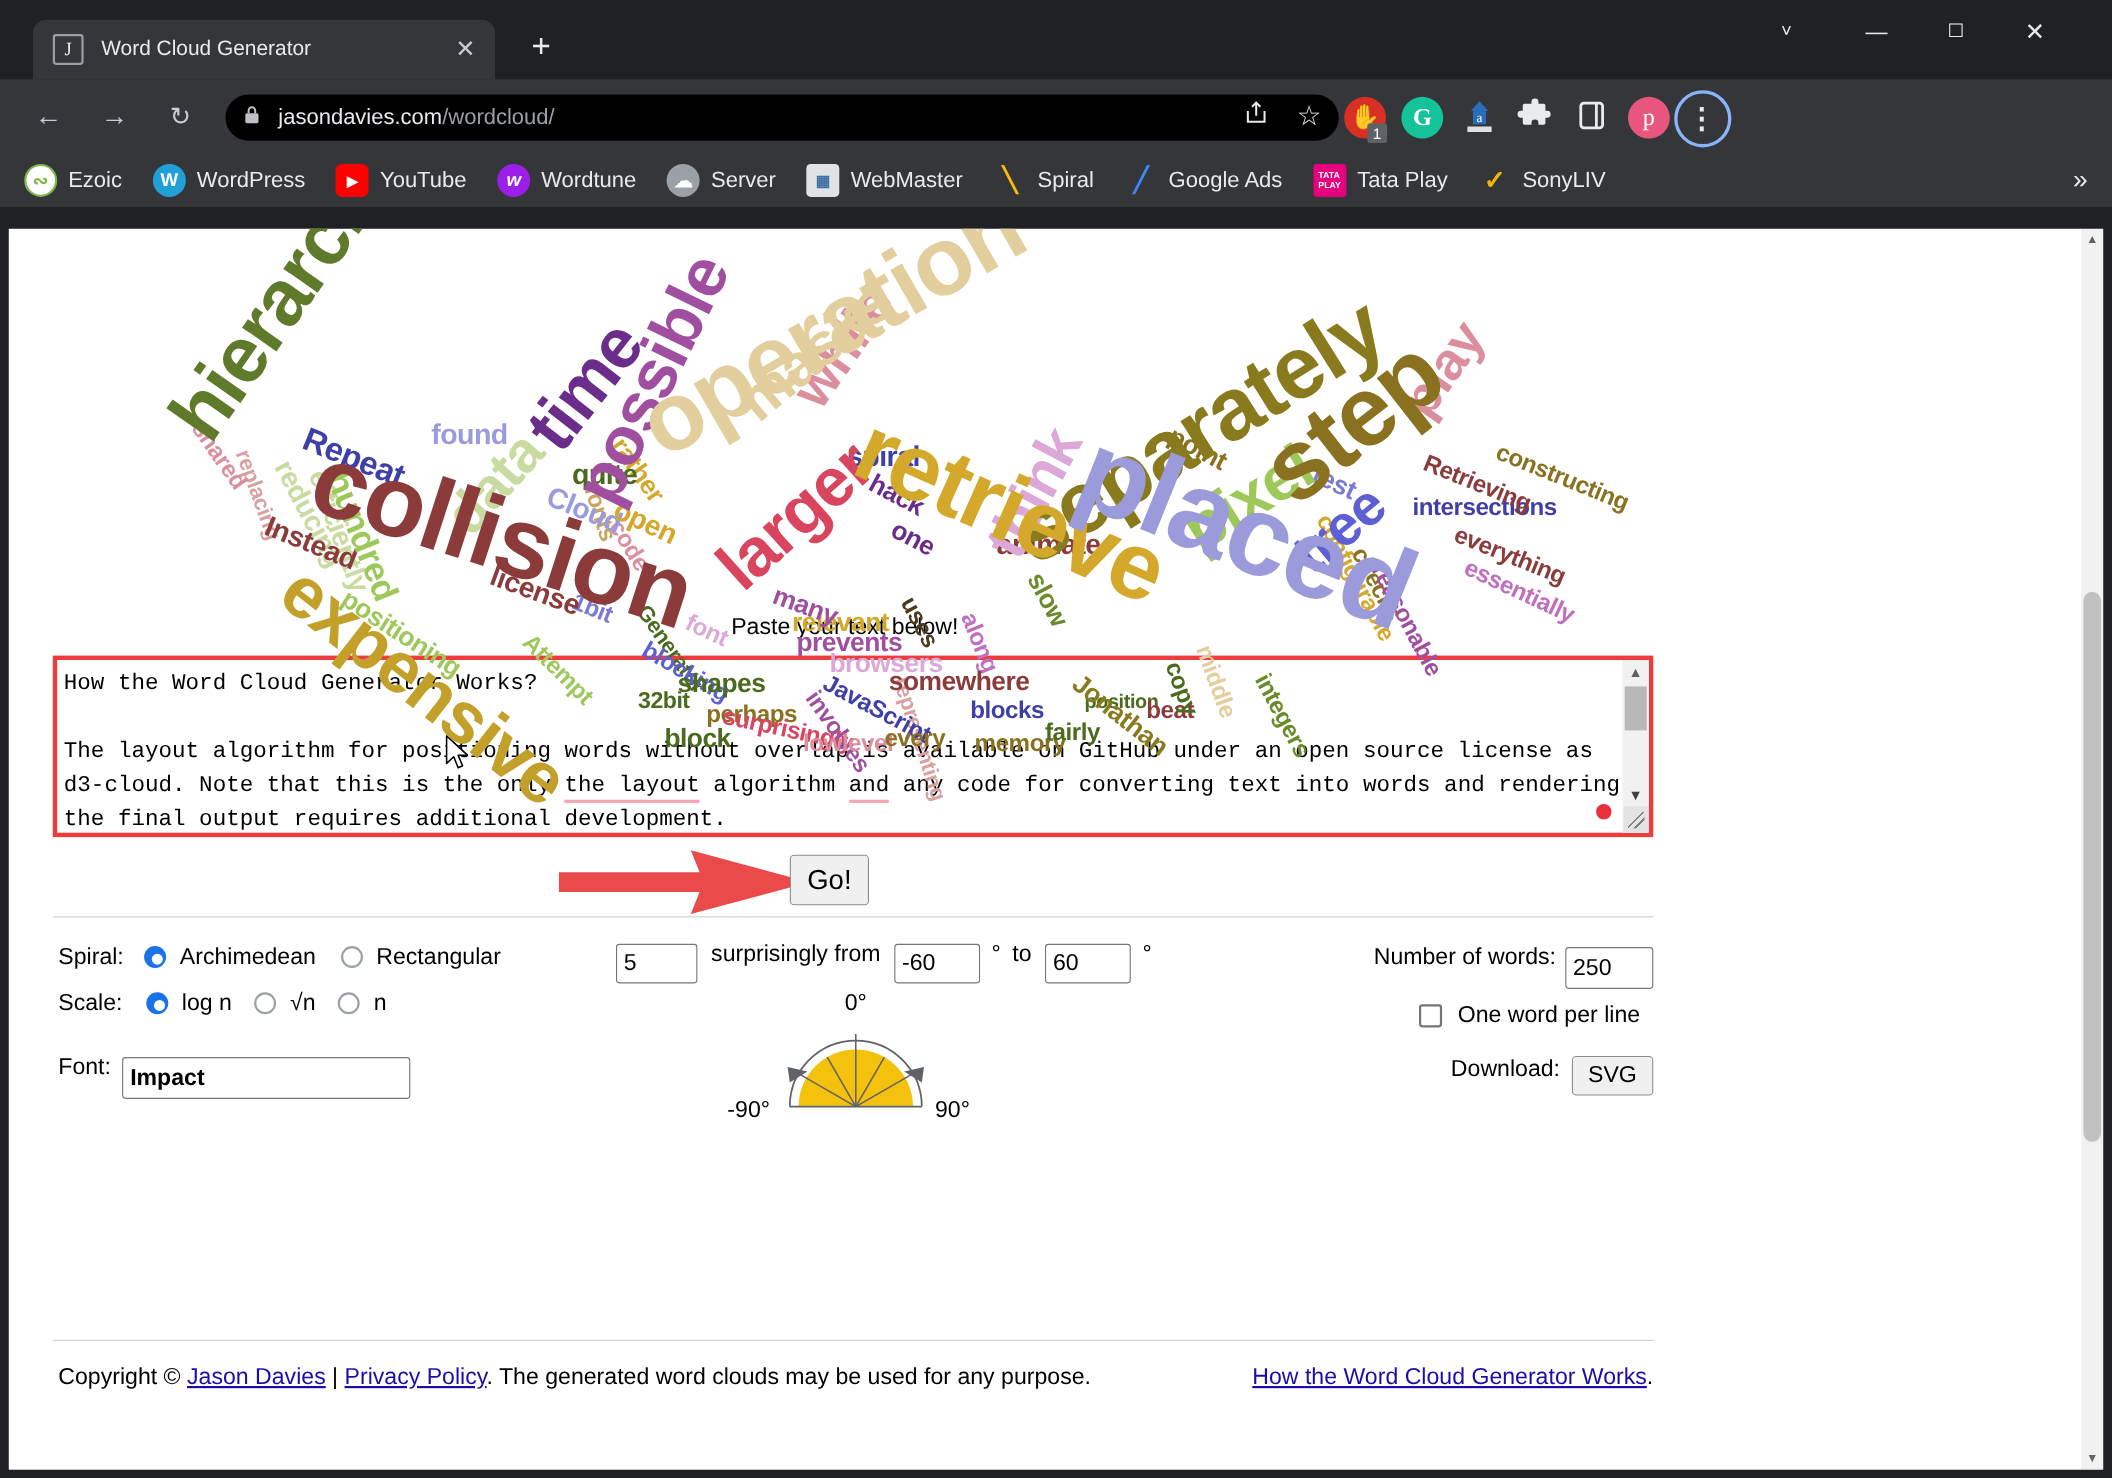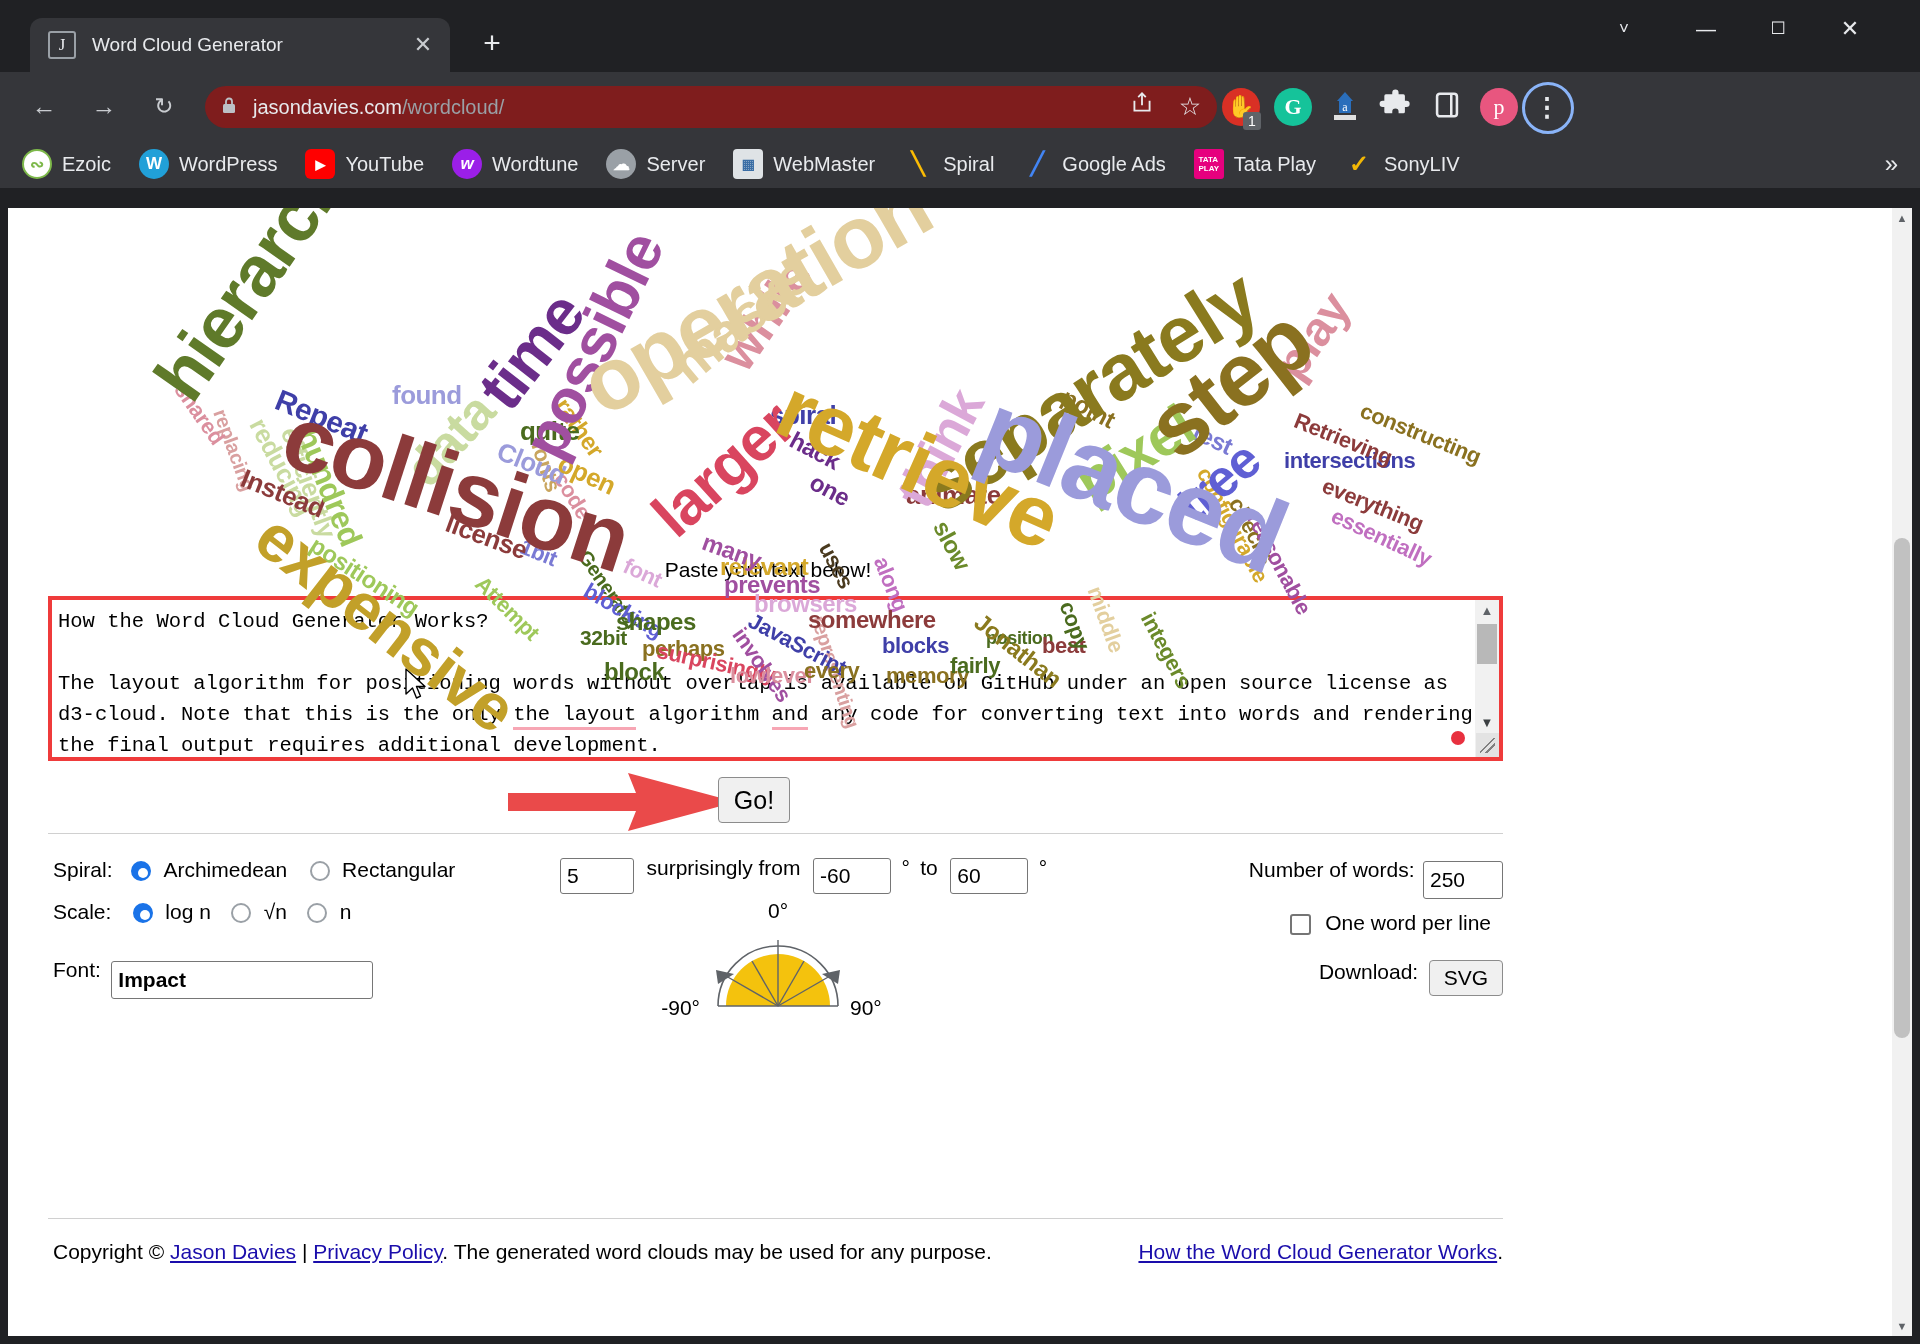--- a/index.html
+++ b/index.html
@@ -71,21 +71,21 @@
     position: absolute; top: 12px; width: 44px; height: 44px;
     color: #c9ccd0; text-align: center; line-height: 44px;
     font-size: 25px; cursor: pointer;
   }
   #nav-back { left: 22px; }
   #nav-fwd  { left: 82px; }
   #nav-rel  { left: 142px; font-size: 23px; }
   #omnibox {
     position: absolute; left: 205px; top: 14px;
     width: 1012px; height: 42px;
-    background: #7f1d1d; border-radius: 21px;
+    background: #000000; border-radius: 21px;
     display: flex; align-items: center; padding: 0 16px;
   }
   #lock-icon { width: 22px; flex: 0 0 22px; }
   #url {
     margin-left: 10px; font-size: 20px; color: #e8eaed;
     white-space: nowrap;
   }
   #url .path { color: #9aa0a6; }
   .omnibtn {
     position: absolute; top: 18px; width: 36px; height: 34px;

